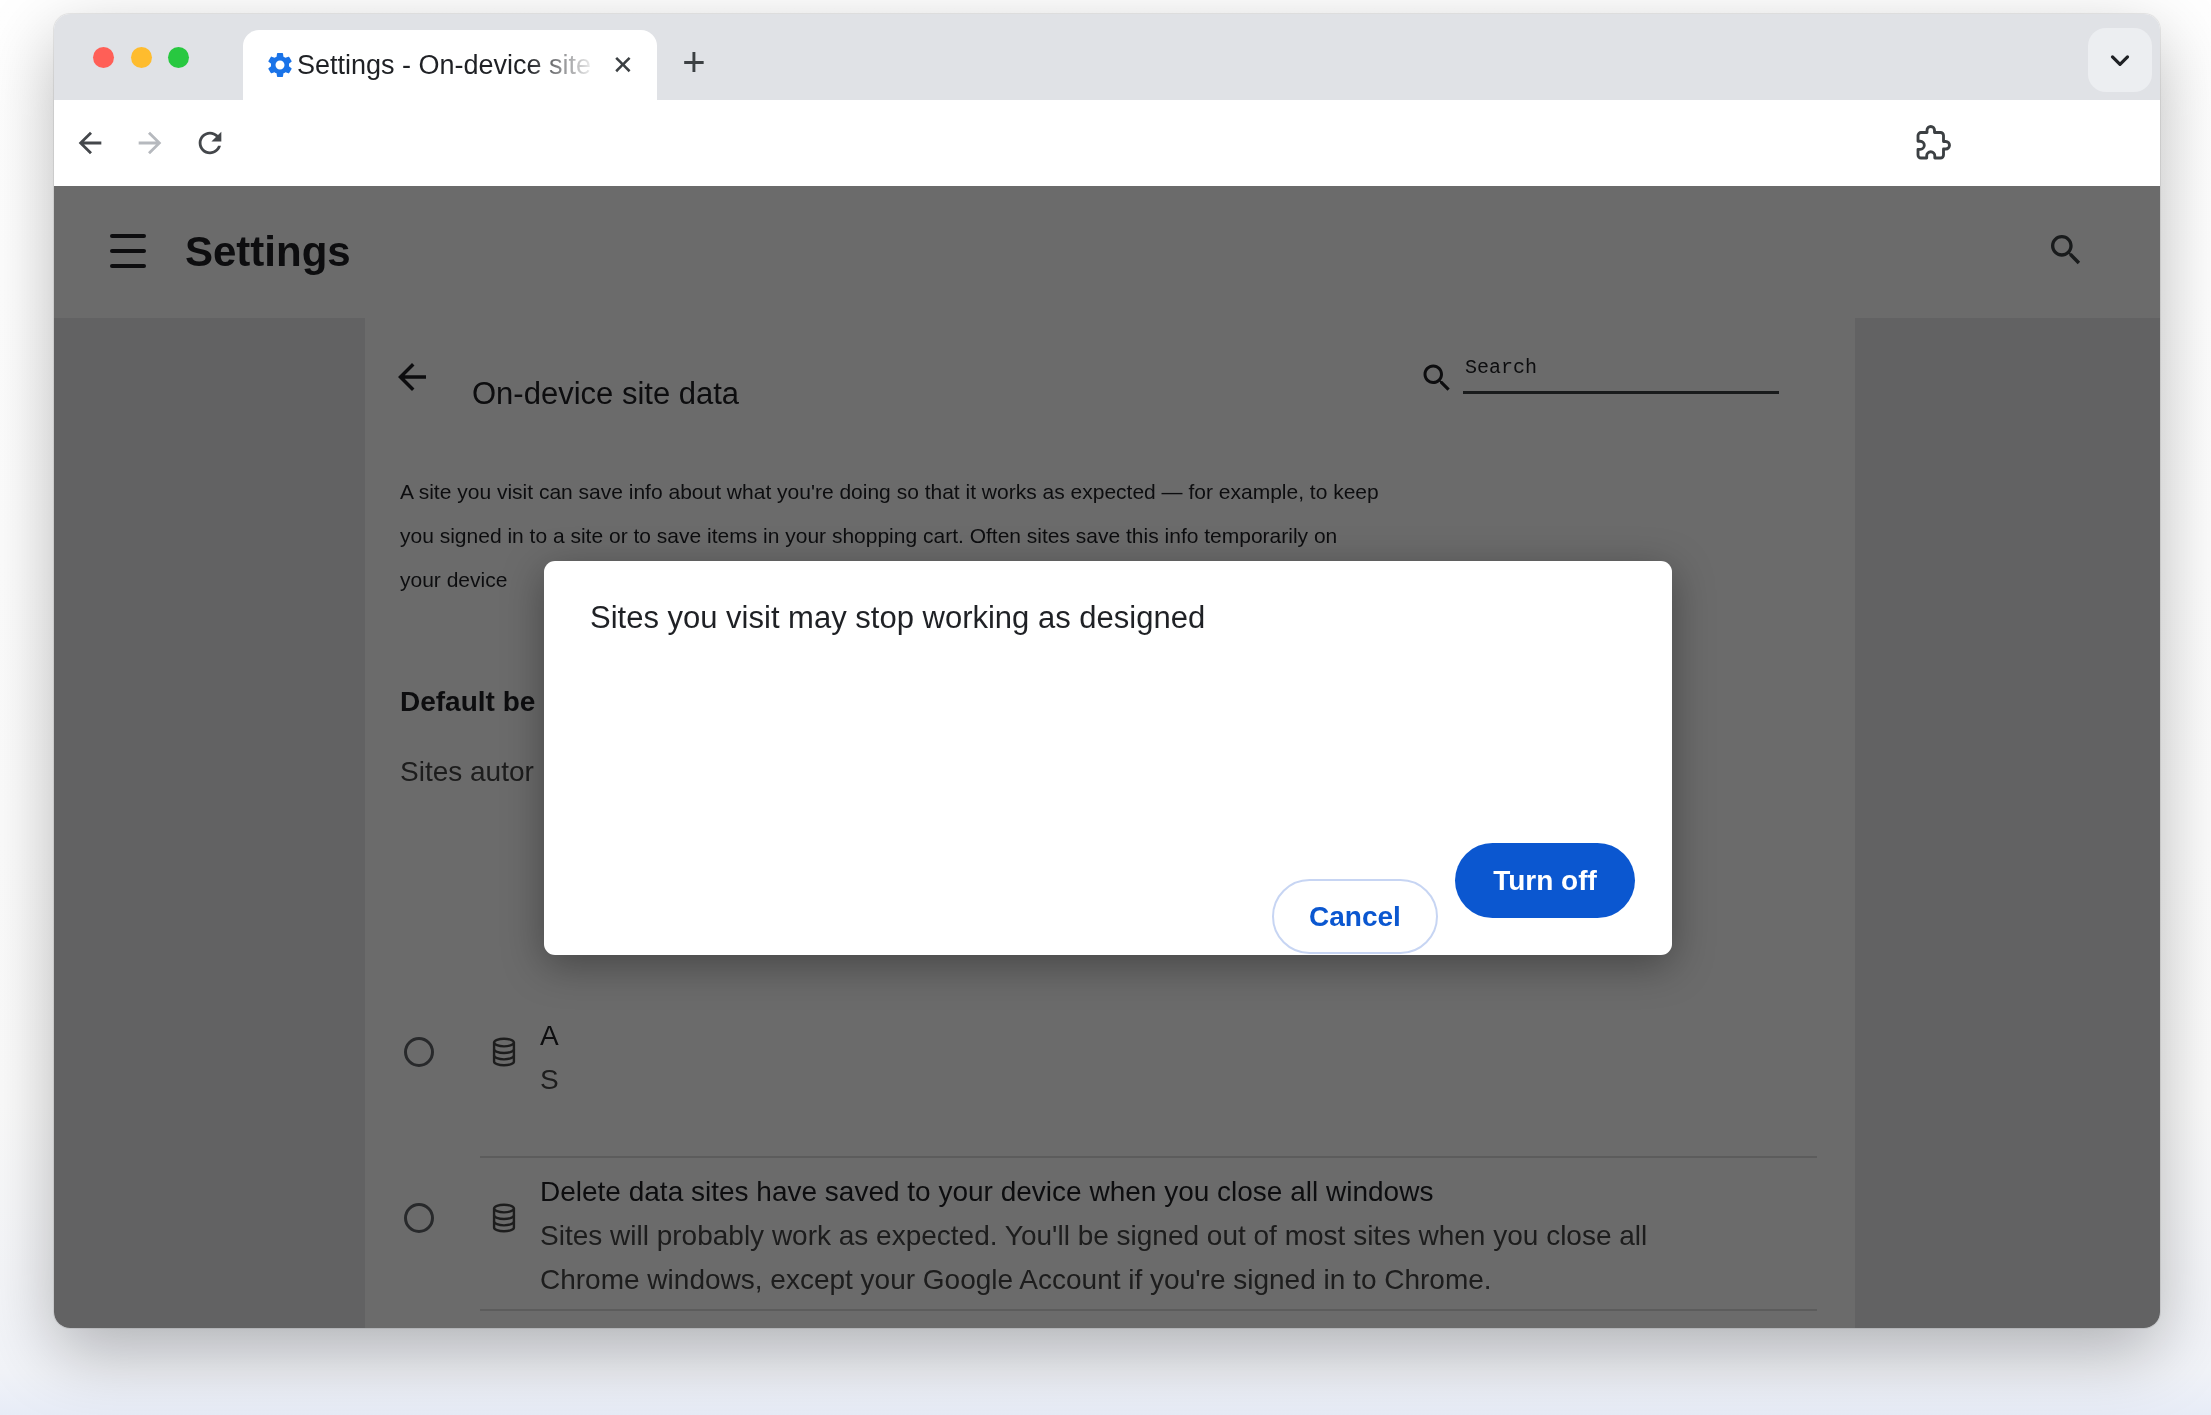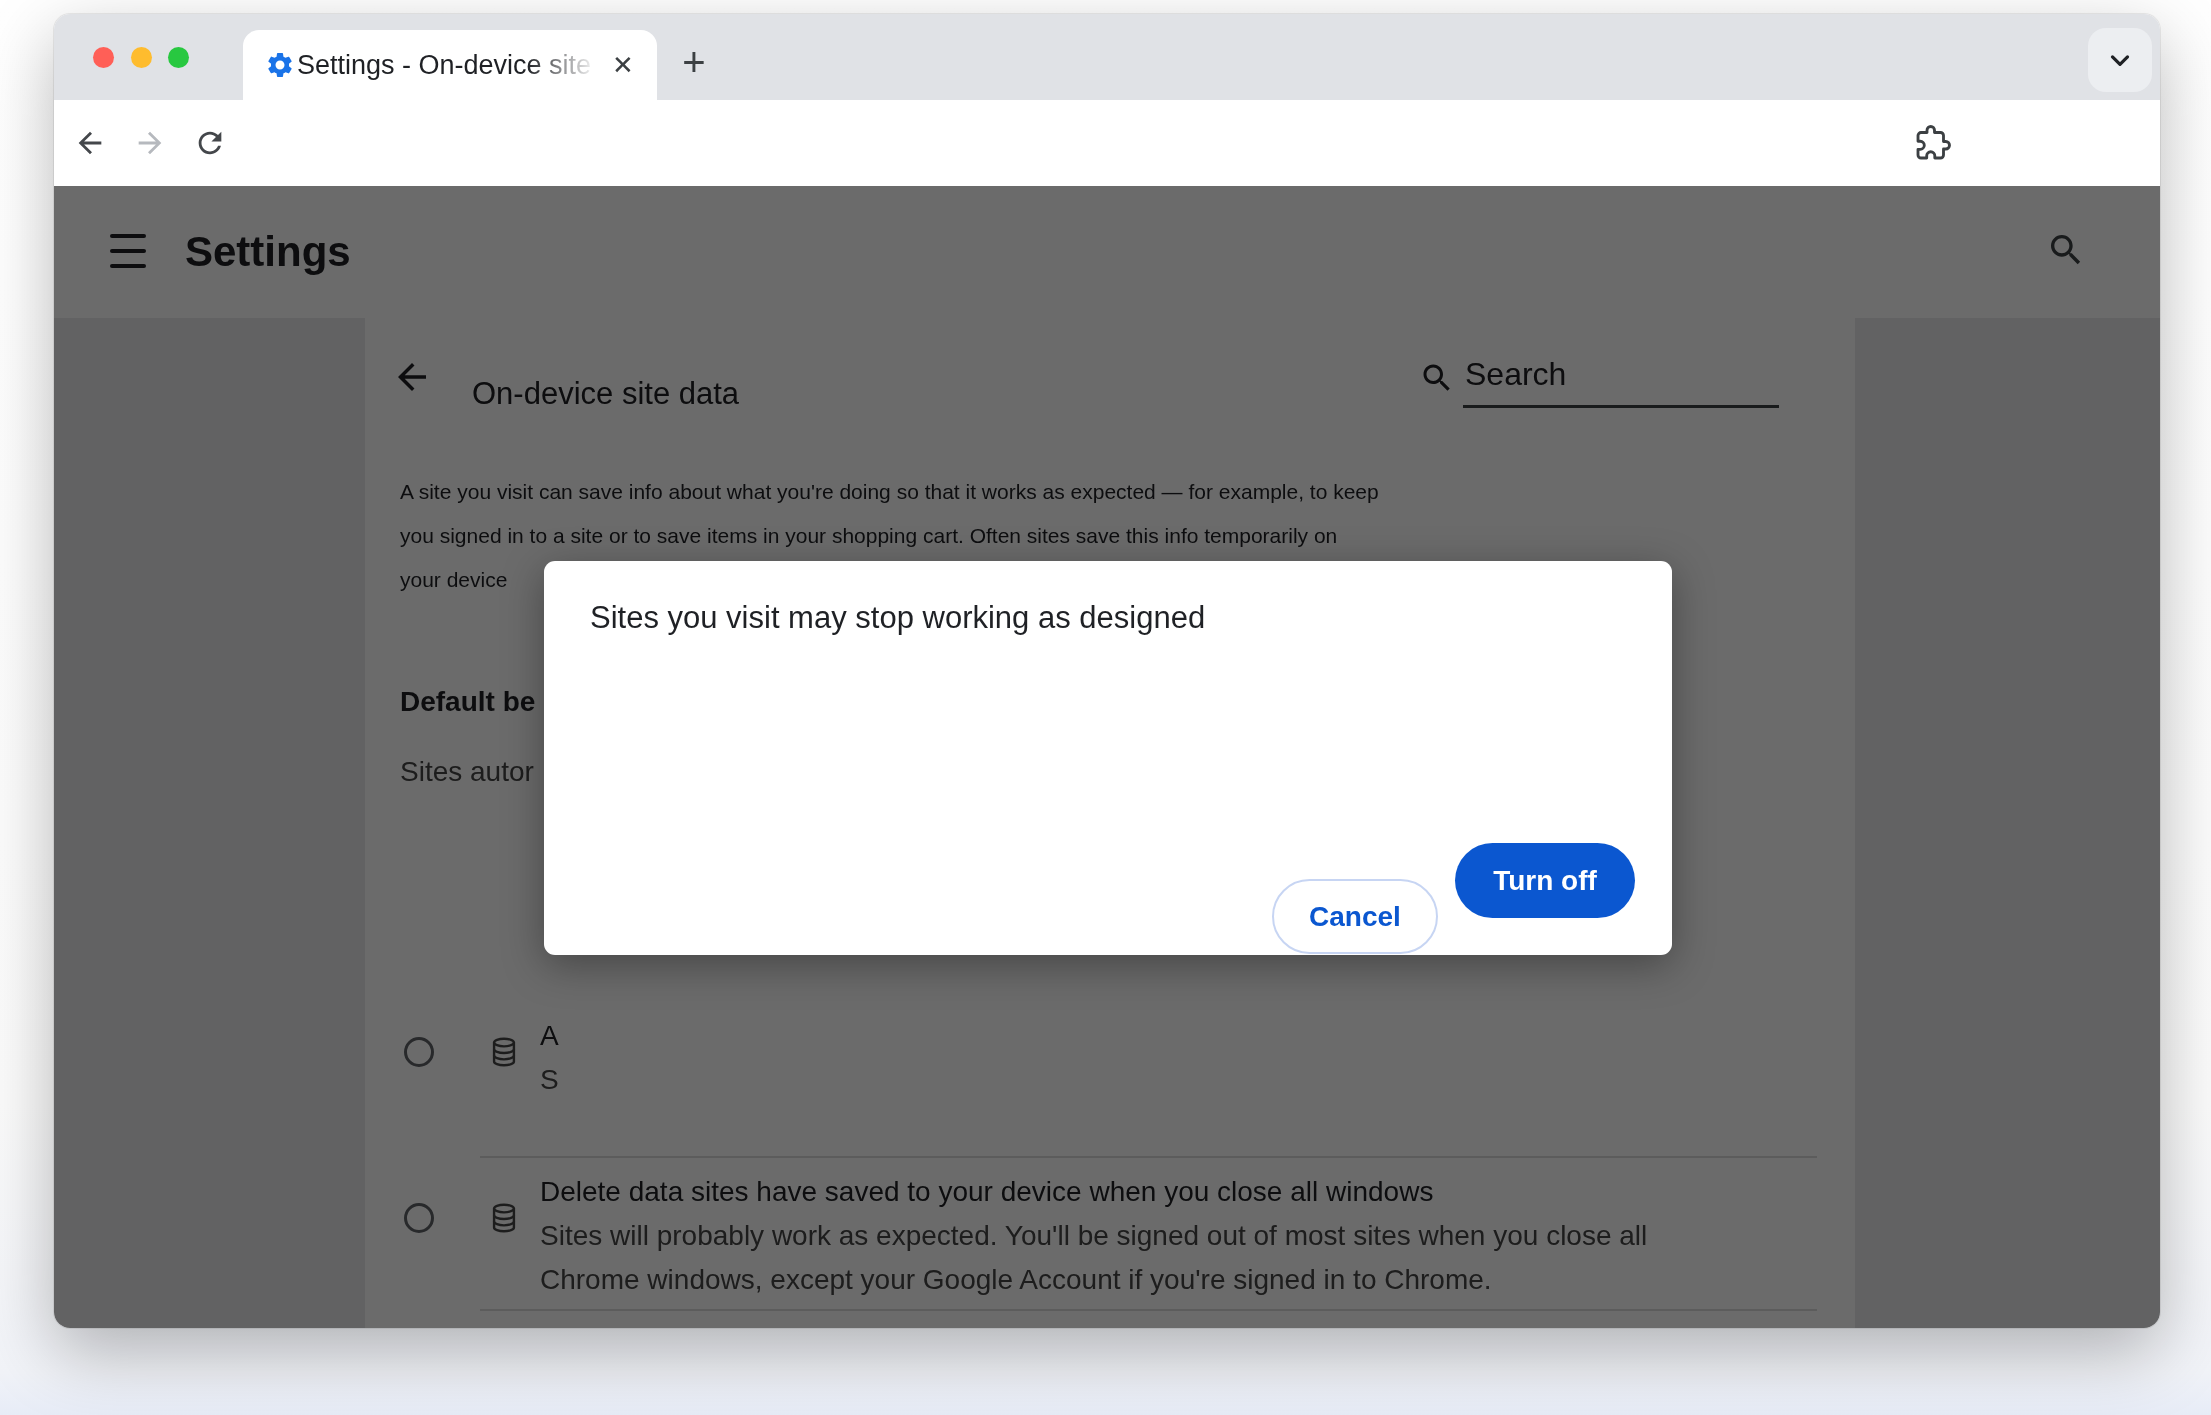--- a/index.html
+++ b/index.html
@@ -58,22 +58,22 @@
   .burger span { display:block; width:36px; height:4px; background:#202124; border-radius:2px; }
   .set-title { position:absolute; left:131px; top:42px; font-size:42px; font-weight:600; color:#202124; }
   .hdr-search { position:absolute; left:1992px; top:44px; }
 
   .card { position:absolute; left:311px; top:132px; width:1490px; height:1010px; background:#fff; }
   .pg-back { position:absolute; left:26px; top:38px; }
   .pg-title { position:absolute; left:107px; top:58px; font-size:31px; color:#202124;text-align:right; }
   .pg-search { position:absolute; left:1054px; top:38px; width:372px; }
   .pg-search svg { position:absolute; left:0; top:4px; }
   .pg-search input { position:absolute; left:44px; top:0; width:316px; border:0; outline:none;
-    border-bottom:3px solid #3c4043; background:transparent; font-size:32px; color:#4c1d95;
-    font-family:Liberation Sans, sans-serif; padding:0 0 12px 2px; }
+    border-bottom:3px solid #3c4043; background:transparent; font-size:20px; color:#4c1d95;
+    font-family:Liberation Mono, monospace; padding:0 0 12px 2px; }
   .pg-search input::placeholder { color:#202124; opacity:1; }
   .para { position:absolute; left:35px; top:152px; width:1420px; font-size:21px; line-height:44px; color:#1f2125; }
   .lbl-bold { position:absolute; left:35px; top:368px; font-size:28px; font-weight:600; color:#1f2125; }
   .lbl-reg { position:absolute; left:35px; top:438px; font-size:28px; color:#474747; }
 
   .opt-title { font-size:28px; color:#1f2125; line-height:44px; }
   .opt-desc { font-size:28px; color:#474747; line-height:44px; }
   .radio { position:absolute; width:30px; height:30px; border-radius:50%; border:3px solid #5f6368; }
   .divider { position:absolute; left:115px; width:1337px; height:2px; background:#dcdcdc; }
 

